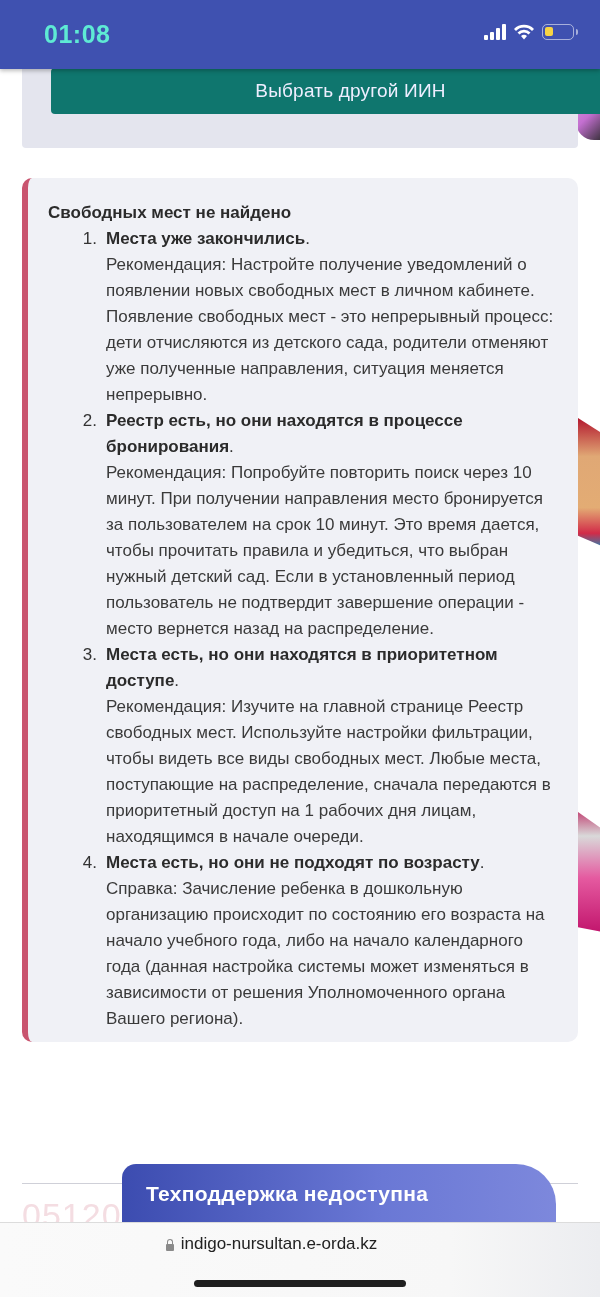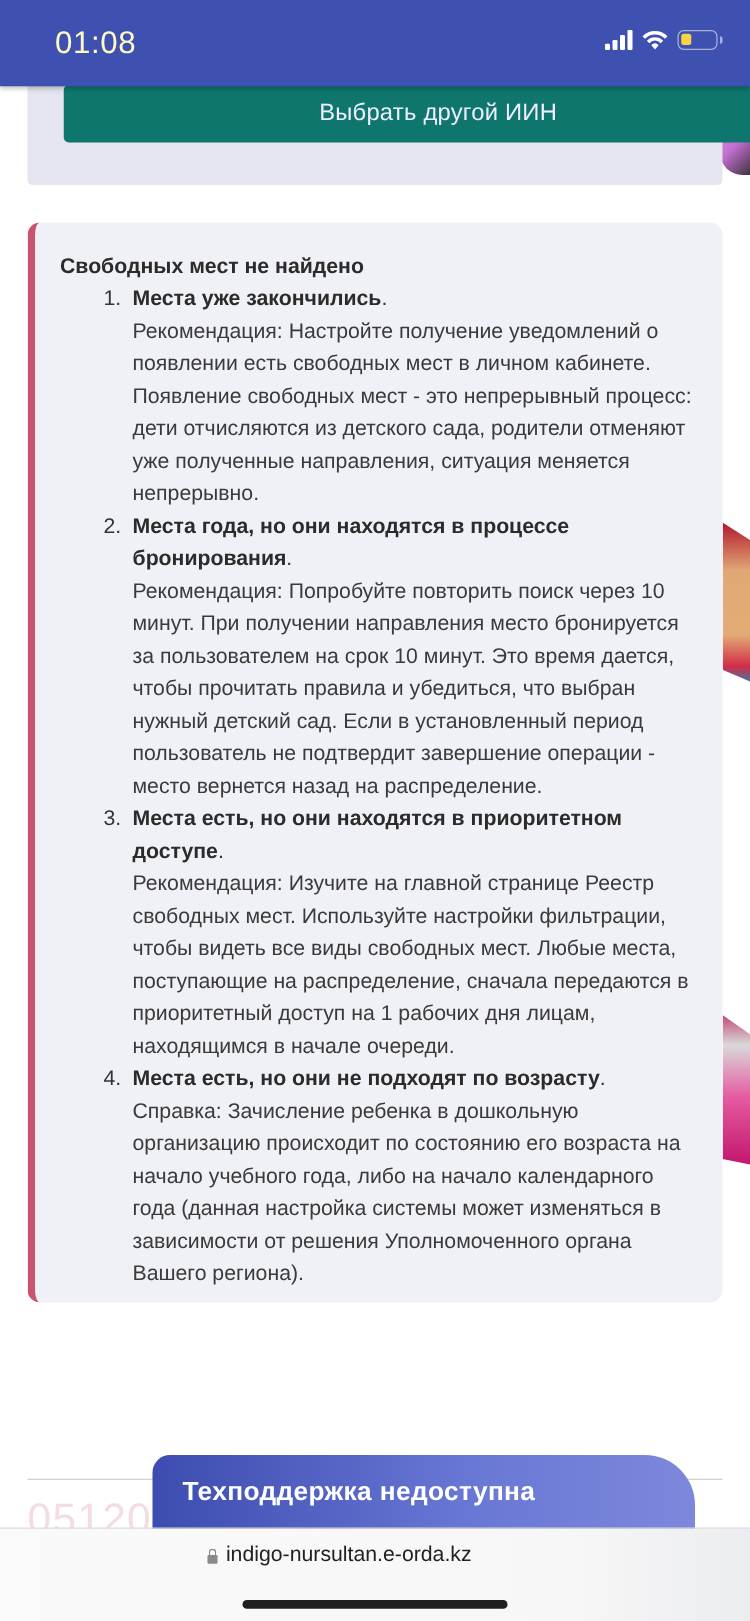--- a/index.html
+++ b/index.html
@@ -12,21 +12,21 @@
   }
   
   .status-bar {
     position: absolute; left: 0; top: 0; width: 600px; height: 69px;
     background: #3f51b0;
     box-shadow: 0 2px 4px rgba(0,0,0,0.25);
     z-index: 5;
   }
   .status-time {
     position: absolute; left: 44px; top: 20px;
-    color: #fef9c3; font-size: 25px; font-weight: 400; letter-spacing: 0.5px;
+    color: #5eead4; font-size: 25px; font-weight: 700; letter-spacing: 0.5px;
   }
   .status-icons {
     position: absolute; right: 26px; top: 24px;
     display: flex; align-items: center; gap: 7px;
   }
   .signal { display: flex; align-items: flex-end; gap: 2px; height: 16px; }
   .signal span { display: block; width: 4px; background: #fff; border-radius: 1px; }
   .battery {
     width: 32px; height: 16px; border: 1.5px solid rgba(255,255,255,0.55);
     border-radius: 5px; position: relative; box-sizing: border-box;
@@ -168,25 +168,25 @@
 
 <div class="top-card"></div>
 <div class="choose-iin-button" style="z-index:2">Выбрать другой ИИН</div>
 
 <div class="alert">
   <div class="alert-title">Свободных мест не найдено</div>
   <ol class="reasons">
     <li class="reason">
       <span class="reason-num">1.</span>
       <div><span class="reason-title">Места уже закончились</span><span>.</span></div>
-      <div class="reason-body">Рекомендация: Настройте получение уведомлений о появлении есть свободных мест в личном кабинете. Появление свободных мест - это непрерывный процесс: дети отчисляются из детского сада, родители отменяют уже полученные направления, ситуация меняется непрерывно.</div>
+      <div class="reason-body">Рекомендация: Настройте получение уведомлений о появлении новых свободных мест в личном кабинете. Появление свободных мест - это непрерывный процесс: дети отчисляются из детского сада, родители отменяют уже полученные направления, ситуация меняется непрерывно.</div>
     </li>
     <li class="reason">
       <span class="reason-num">2.</span>
-      <div><span class="reason-title">Места года, но они находятся в процессе бронирования</span><span>.</span></div>
+      <div><span class="reason-title">Реестр есть, но они находятся в процессе бронирования</span><span>.</span></div>
       <div class="reason-body">Рекомендация: Попробуйте повторить поиск через 10 минут. При получении направления место бронируется за пользователем на срок 10 минут. Это время дается, чтобы прочитать правила и убедиться, что выбран нужный детский сад. Если в установленный период пользователь не подтвердит завершение операции - место вернется назад на распределение.</div>
     </li>
     <li class="reason">
       <span class="reason-num">3.</span>
       <div><span class="reason-title">Места есть, но они находятся в приоритетном доступе</span><span>.</span></div>
       <div class="reason-body">Рекомендация: Изучите на главной странице Реестр свободных мест. Используйте настройки фильтрации, чтобы видеть все виды свободных мест. Любые места, поступающие на распределение, сначала передаются в приоритетный доступ на 1 рабочих дня лицам, находящимся в начале очереди.</div>
     </li>
     <li class="reason">
       <span class="reason-num">4.</span>
       <div><span class="reason-title">Места есть, но они не подходят по возрасту</span><span>.</span></div>

